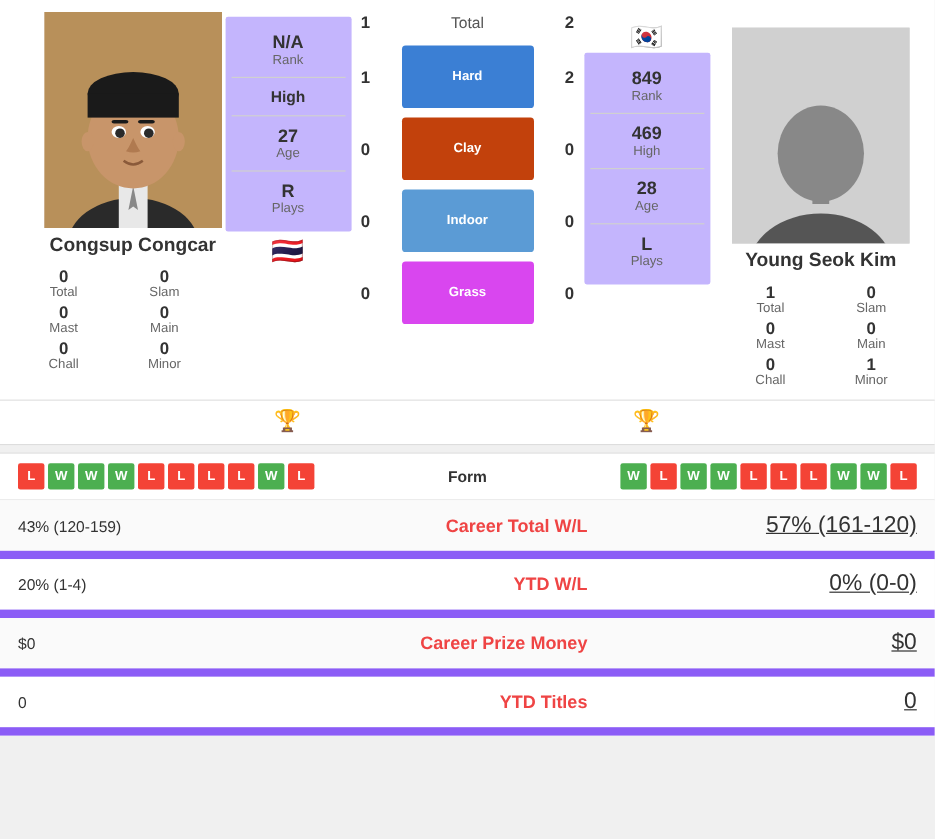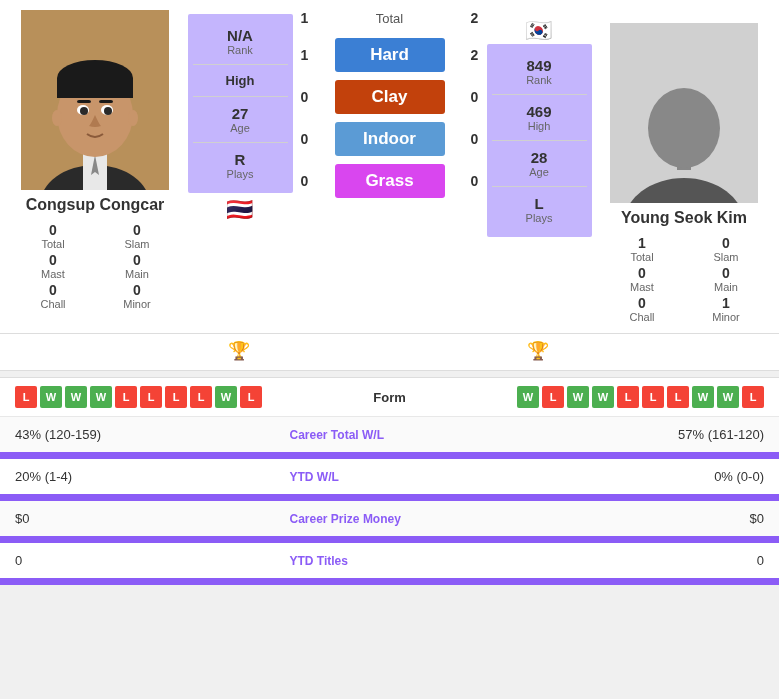--- a/index.html
+++ b/index.html
@@ -59,25 +59,25 @@
 
     .surface-score {
       width: 30px;
       text-align: center;
       font-size: 14px;
       font-weight: bold;
     }
 
     .surface-btn {
       width: 110px;
-      padding: 7px 0;
+      padding: 20px 0;
       text-align: center;
       border-radius: 3px;
       color: #fff;
-      font-size: 17px;
+      font-size: 11px;
       font-weight: bold;
     }
 
     .surface-hard { background: #3b7fd4; }
     .surface-clay { background: #c2410c; }
     .surface-indoor { background: #5b9bd5; }
     .surface-grass { background: #d946ef; }
 
     .total-row {
       display: flex;
@@ -105,21 +105,21 @@
     .comparison-wrapper {
       display: flex;
       background: #fff;
       border-bottom: 1px solid #ddd;
     }
 
     .col-player-left {
       width: 185px;
       display: flex;
       flex-direction: column;
-      align-items: center;
+      align-items: flex-end;
       padding: 10px 0 10px 5px;
     }
 
     .col-stats-left {
       width: 110px;
       display: flex;
       flex-direction: column;
       align-items: center;
       padding: 14px 2px;
     }
@@ -266,30 +266,31 @@
     }
 
     .sc-left {
       flex: 1;
       text-align: left;
       font-size: 13px;
     }
 
     .sc-center {
       width: 200px;
-      text-align: left;
-      font-weight: bold;
-      font-size: 12px;
-      color: #8b5cf6;
+      text-align: right;
+      font-weight: bold;
+      font-size: 15px;
+      color: #ef4444;
     }
 
     .sc-right {
       flex: 1;
       text-align: right;
-      font-size: 13px;
+      font-size: 19px;
+      text-decoration: underline;
     }
 
     .player-name-main {
       font-size: 16px;
       font-weight: bold;
     }
   </style>
 </head>
 <body>
 

